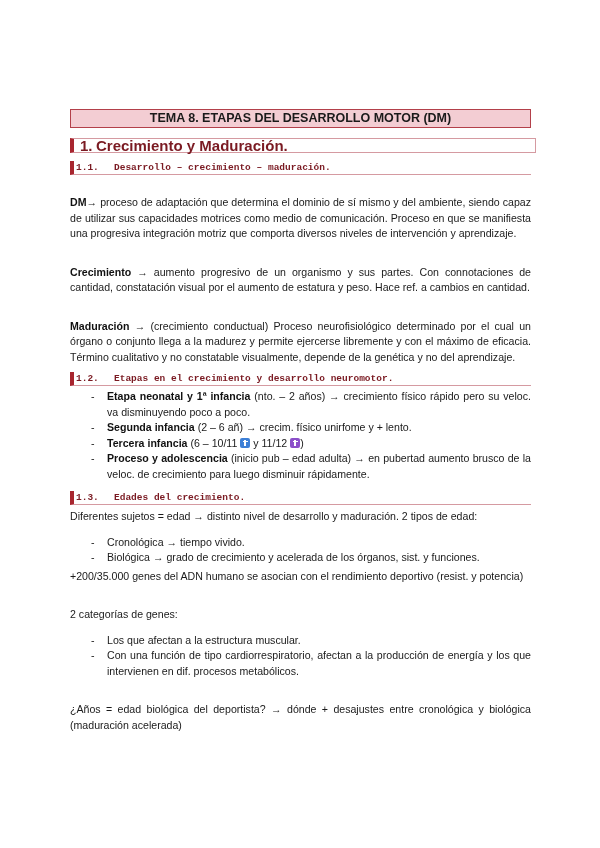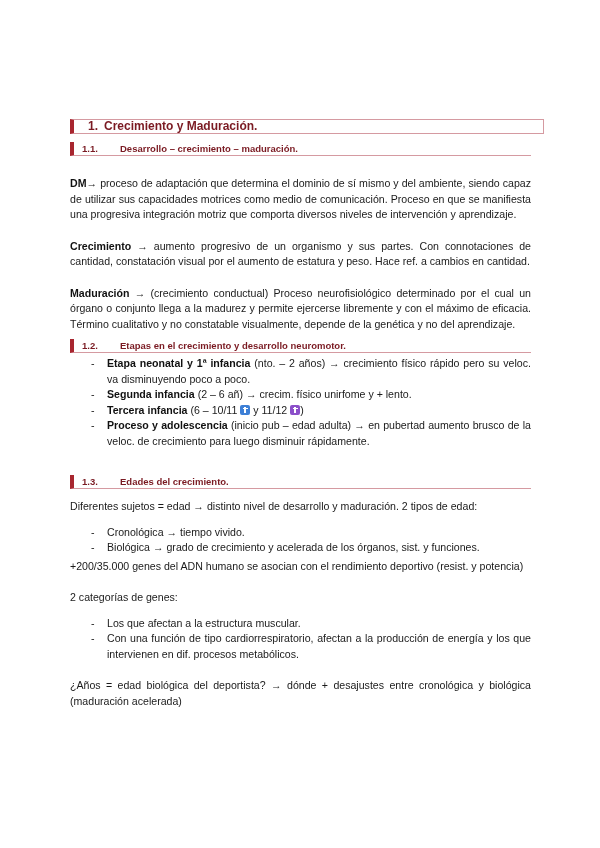--- a/index.html
+++ b/index.html
@@ -5,49 +5,50 @@
   html, body { margin: 0; padding: 0; background: #ffffff; }
   body { width: 600px; height: 848px; position: relative; overflow: hidden;
          font-family: "Liberation Sans", sans-serif; color: #1a1a1a; }
   .page { position: absolute; left: 0; top: 0; width: 600px; height: 848px; }
   .content { position: absolute; left: 70px; top: 109px; width: 461px; }
 
   .title-box { background: #f3cdd3; border: 1.5px solid #b3404a; height: 17px;
                text-align: center; font-weight: bold; font-size: 12.5px; line-height: 17px; color: #1a1a1a; }
 
   .sec-box { margin-top: 10px; height: 13px; border: 1px solid #d59aa1; border-left: 4px solid #a8262f;
-             font-size: 12px; font-weight: bold; line-height: 13px; padding-left: 14px; color: #7a1a22;
+             font-size: 15px; font-weight: bold; line-height: 13px; padding-left: 6px; color: #7a1a22;
              width: 455px; }
   .sec-box .num { display: inline-block; width: 16px; }
 
   .sub-head { margin-top: 8px; height: 13px; border-left: 4px solid #a8262f; border-bottom: 1px solid #d59aa1;
-              font-size: 9.5px; font-weight: bold; line-height: 13px; padding-left: 8px; color: #7a1a22; }
+              font-size: 9.5px; font-weight: bold; line-height: 13px; padding-left: 2px; color: #7a1a22; font-family: Liberation Mono, monospace; }
   .sub-head .num { display: inline-block; width: 38px; }
 
   p { margin: 0; font-size: 10.6px; line-height: 15.5px; text-align: justify; }
-  .para { margin-top: 16px; }
+  .para { margin-top: 23px; }
   b { font-weight: bold; color: #111; }
 
   ul.dash { list-style: none; margin: 0; padding: 0; }
   ul.dash li { position: relative; padding-left: 37px; font-size: 10.6px; line-height: 15.5px; text-align: justify; }
   ul.dash li .dash-mark { position: absolute; left: 21px; top: 0; }
 
   .icon-male, .icon-female { display: inline-block; width: 10px; height: 10px; border-radius: 2px;
                vertical-align: -1px; position: relative; }
   .icon-male { background: #3d7fd6; }
   .icon-female { background: #8b4fc9; }
   .icon-male::after, .icon-female::after { content: ""; position: absolute; left: 4px; top: 2px; width: 2px; height: 6px; background: #fff; }
   .icon-male::before, .icon-female::before { content: ""; position: absolute; left: 2.5px; top: 3px; width: 5px; height: 1.5px; background: #fff; }
 </style>
 </head>
 <body>
 
 <div class="page">
   <div class="content">
 
+    <div class="title-box">TEMA 8. ETAPAS DEL DESARROLLO MOTOR (DM)</div>
 
     <div class="sec-box">
       <span class="num">1.</span><span>Crecimiento y Maduración.</span>
     </div>
 
     <div class="sub-head">
       <span class="num">1.1.</span><span>Desarrollo – crecimiento – maduración.</span>
     </div>
 
     <p style="margin-top:20px"><b>DM</b><b>→</b><span> proceso de adaptación que determina el dominio de sí mismo y del ambiente, siendo capaz de utilizar sus capacidades motrices como medio de comunicación. Proceso en que se manifiesta una progresiva integración motriz que comporta diversos niveles de intervención y aprendizaje.</span></p>
@@ -60,25 +61,25 @@
       <span class="num">1.2.</span><span>Etapas en el crecimiento y desarrollo neuromotor.</span>
     </div>
 
     <ul class="dash" style="margin-top:3px">
       <li><span class="dash-mark">-</span><b>Etapa neonatal y 1ª infancia</b><span> (nto. – 2 años) → crecimiento físico rápido pero su veloc. va disminuyendo poco a poco.</span></li>
       <li><span class="dash-mark">-</span><b>Segunda infancia</b><span> (2 – 6 añ) → crecim. físico unirfome y + lento.</span></li>
       <li><span class="dash-mark">-</span><b>Tercera infancia</b><span> (6 – 10/11 </span><span class="icon-male"></span><span> y 11/12 </span><span class="icon-female"></span><span>)</span></li>
       <li><span class="dash-mark">-</span><b>Proceso y adolescencia</b><span> (inicio pub – edad adulta) → en pubertad aumento brusco de la veloc. de crecimiento para luego disminuir rápidamente.</span></li>
     </ul>
 
-    <div class="sub-head" style="margin-top:26px">
+    <div class="sub-head" style="margin-top:9px">
       <span class="num">1.3.</span><span>Edades del crecimiento.</span>
     </div>
 
-    <p style="margin-top:10px">Diferentes sujetos = edad → distinto nivel de desarrollo y maduración. 2 tipos de edad:</p>
+    <p style="margin-top:4px">Diferentes sujetos = edad → distinto nivel de desarrollo y maduración. 2 tipos de edad:</p>
 
     <ul class="dash" style="margin-top:10px">
       <li><span class="dash-mark">-</span><span>Cronológica → tiempo vivido.</span></li>
       <li><span class="dash-mark">-</span><span>Biológica → grado de crecimiento y acelerada de los órganos, sist. y funciones.</span></li>
     </ul>
 
     <p class="para" style="margin-top:3px">+200/35.000 genes del ADN humano se asocian con el rendimiento deportivo (resist. y potencia)</p>
 
     <p class="para">2 categorías de genes:</p>
 

